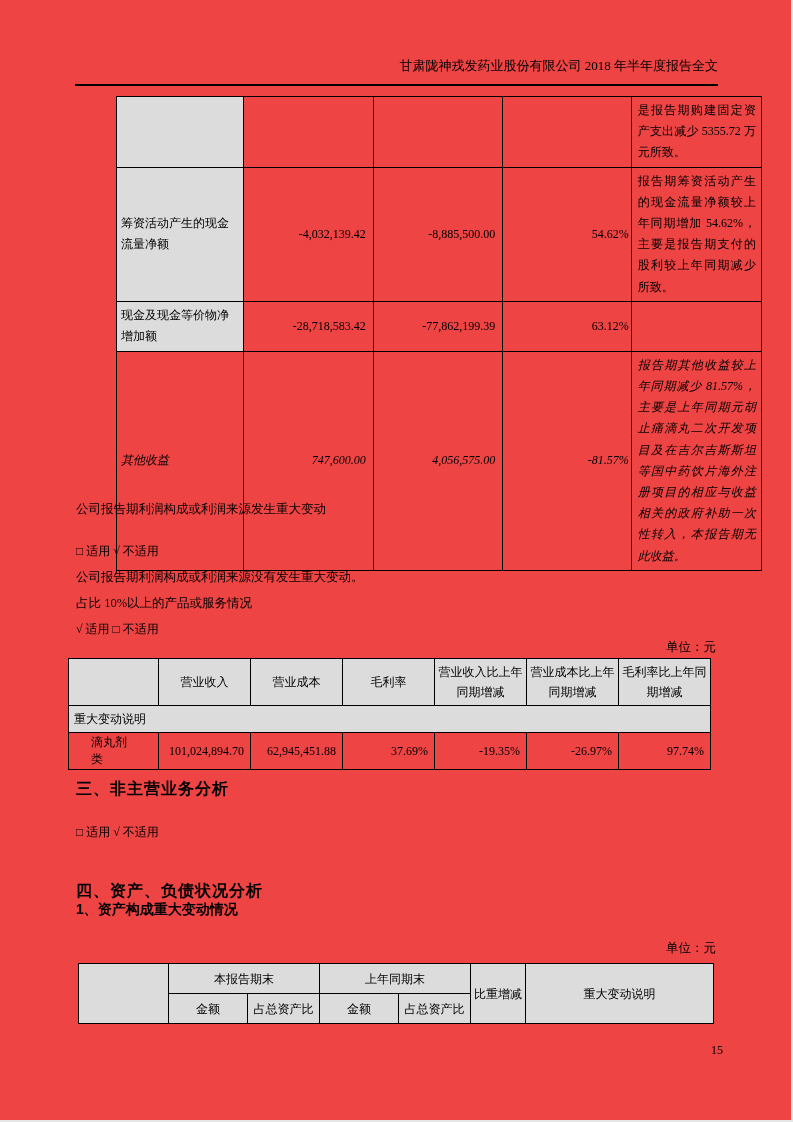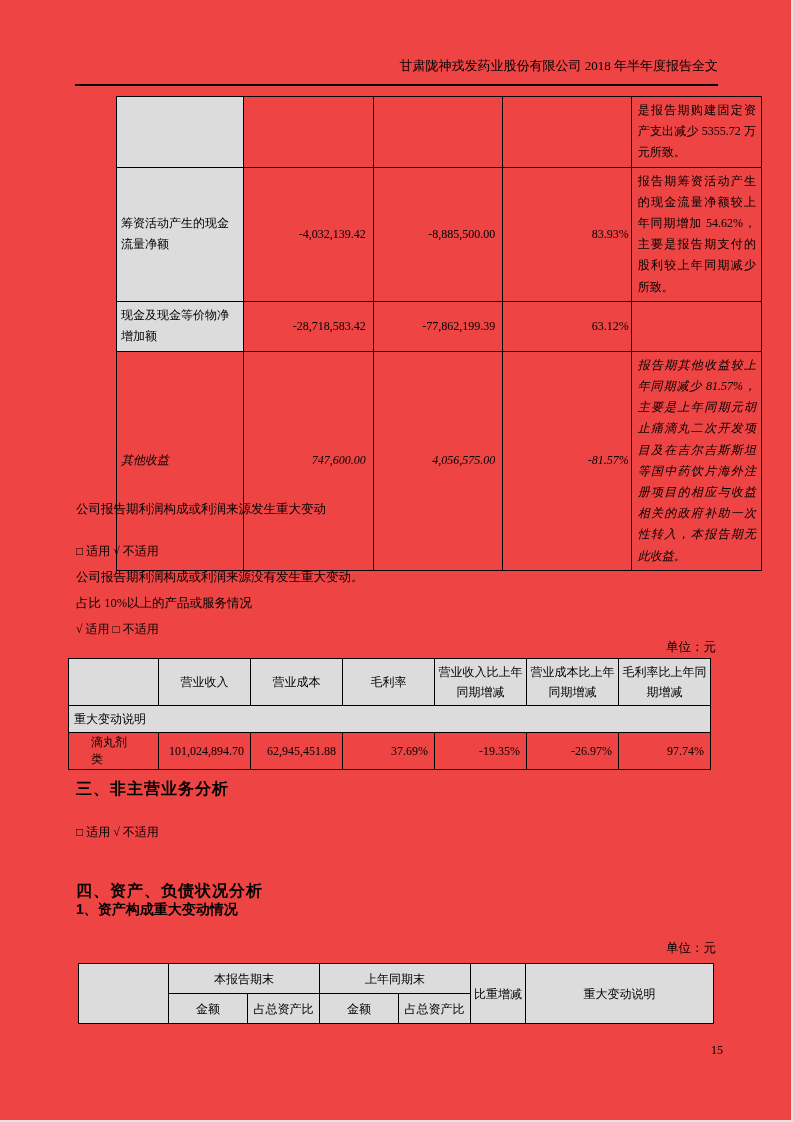--- a/index.html
+++ b/index.html
@@ -93,21 +93,21 @@
         <td class="lbl gray"></td>
         <td class="num"></td>
         <td class="num"></td>
         <td class="pct"></td>
         <td class="note">是报告期购建固定资产支出减少 5355.72 万元所致。</td>
       </tr>
       <tr class="r2">
         <td class="lbl gray">筹资活动产生的现金流量净额</td>
         <td class="num">-4,032,139.42</td>
         <td class="num">-8,885,500.00</td>
-        <td class="pct">83.93%</td>
+        <td class="pct">54.62%</td>
         <td class="note">报告期筹资活动产生的现金流量净额较上年同期增加 54.62%，主要是报告期支付的股利较上年同期减少所致。</td>
       </tr>
       <tr class="r3">
         <td class="lbl gray">现金及现金等价物净增加额</td>
         <td class="num">-28,718,583.42</td>
         <td class="num">-77,862,199.39</td>
         <td class="pct">63.12%</td>
         <td class="note"></td>
       </tr>
       <tr class="r4">

